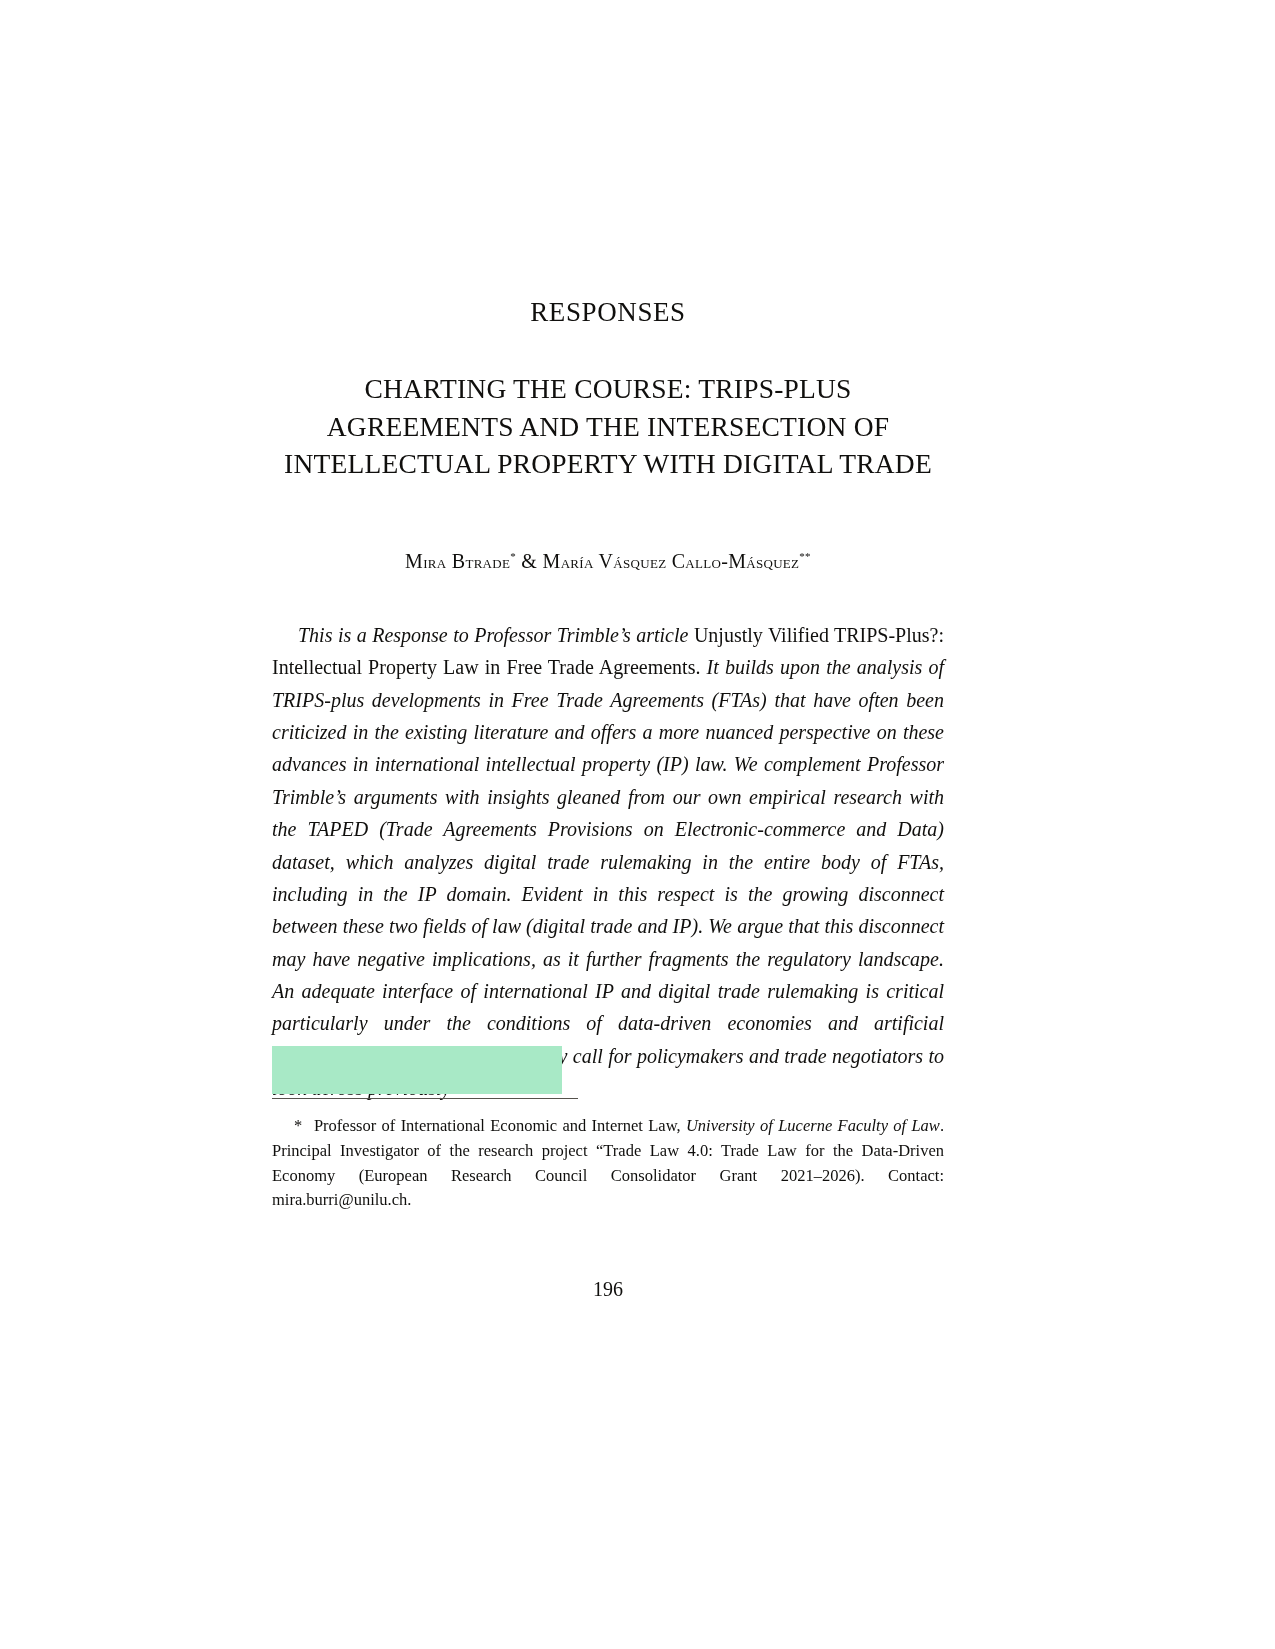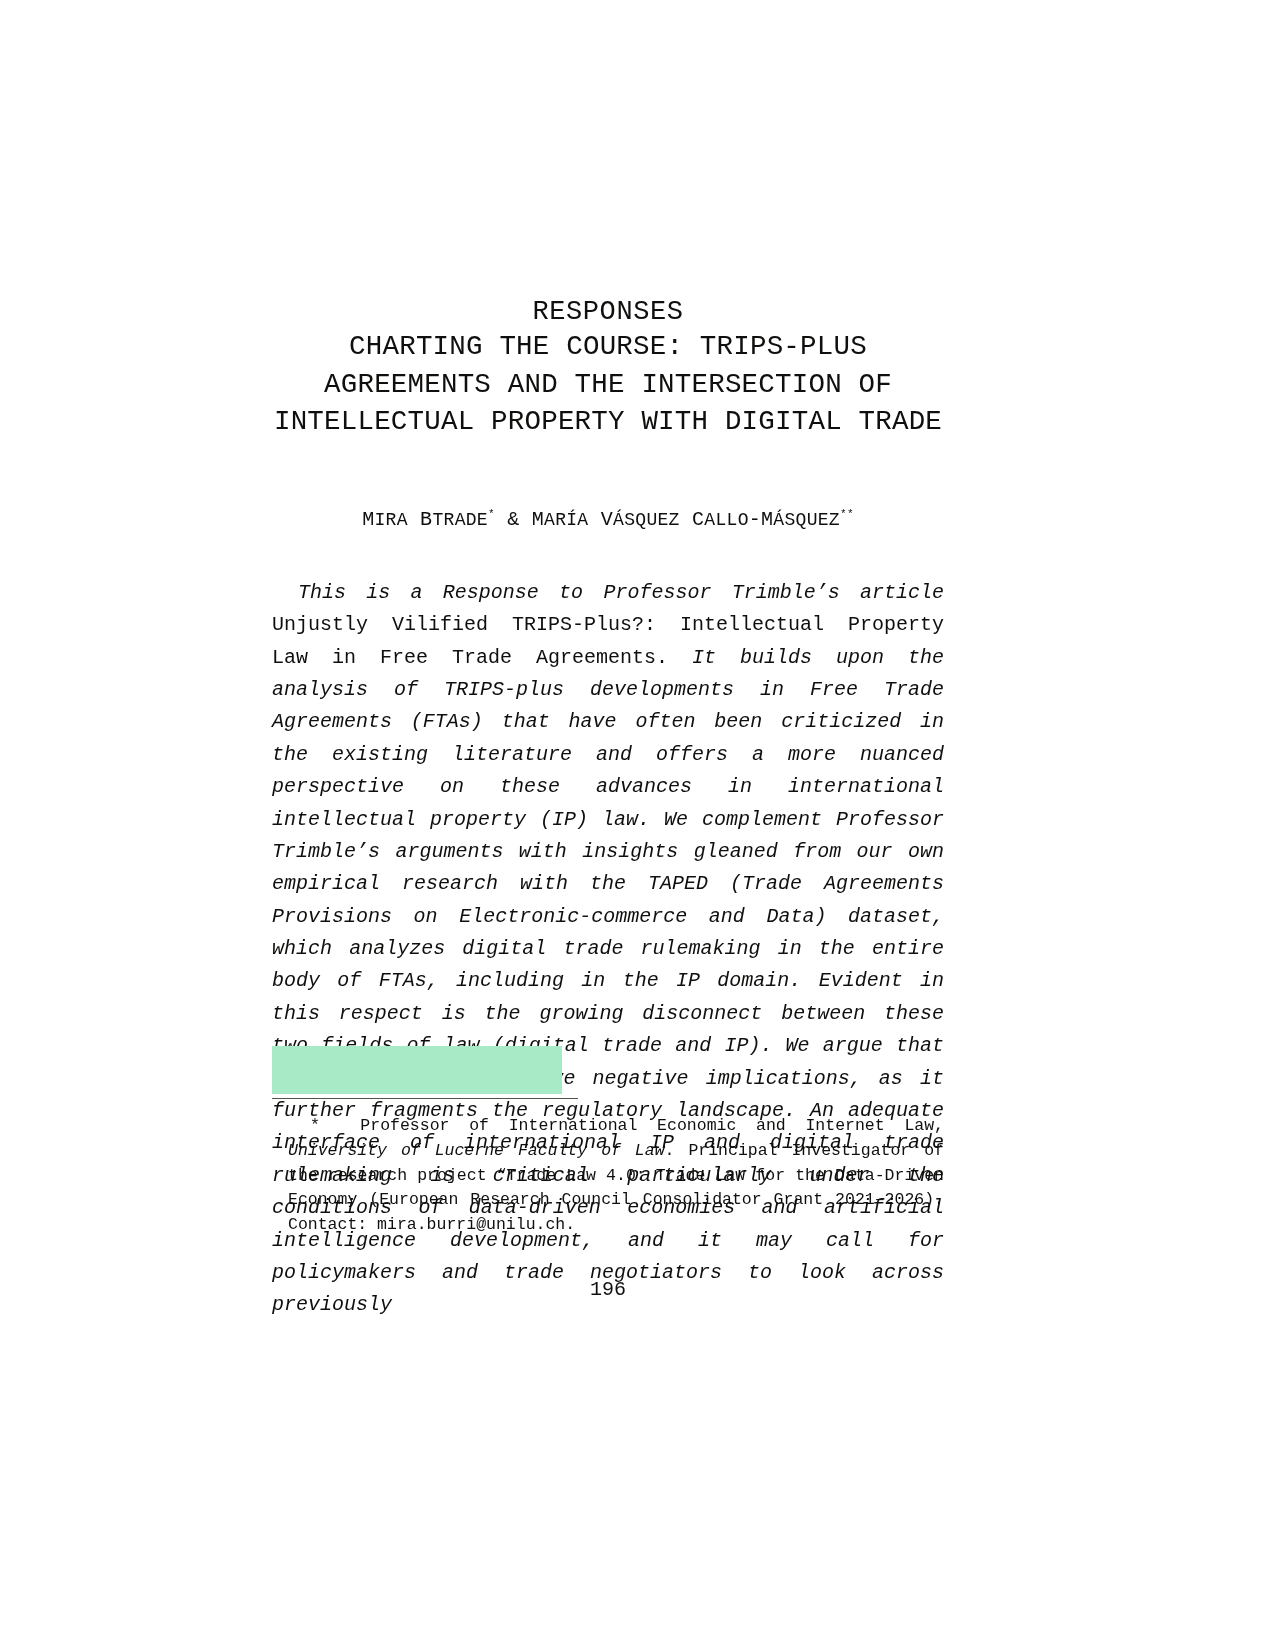--- a/index.html
+++ b/index.html
@@ -6,57 +6,58 @@
     margin: 0;
     padding: 0;
     background: #ffffff;
   }
   .page {
     position: relative;
     width: 1275px;
     height: 1649px;
     margin: 0 auto;
     background: #ffffff;
-    font-family: Liberation Mono, monospace;
+    font-family: Liberation Serif, serif;
     color: #100f0d;
     overflow: hidden;
   }
   .content {
     position: absolute;
     left: 272px;
     top: 0;
     width: 672px;
   }
 
   .section-label {
     margin-top: 296px;
     text-align: center;
     font-size: 27px;
     letter-spacing: 0.6px;
     line-height: 1.2;
   }
 
   .article-title {
+    margin-top: 42px;
     text-align: center;
     font-size: 27.5px;
     line-height: 1.35;
     letter-spacing: 0.2px;
   }
 
   .authors {
     margin-top: 68px;
     text-align: center;
     font-size: 20px;
     letter-spacing: 0.3px;
   }
   .authors .sc {
     font-size: 20px;
   }
   .authors .small {
-    font-size: 18px;
+    font-size: 13px;
   }
   .authors sup {
     font-size: 11px;
     vertical-align: super;
   }
 
   .abstract {
     margin-top: 46px;
     font-size: 20px;
     line-height: 1.62;
@@ -93,21 +94,21 @@
   .footnotes {
     position: absolute;
     left: 0;
     top: 1114px;
     width: 672px;
     font-size: 16.5px;
     line-height: 1.5;
     text-align: justify;
   }
   .footnotes p {
-    margin: 0 0 1px 16px;
+    margin: 0 0 1px 0;
   }
   .footnotes .fn-indent {
     display: inline-block;
     width: 22px;
   }
   .footnotes .ital {
     font-style: italic;
   }
   .footnotes .marker {
     letter-spacing: 1px;

